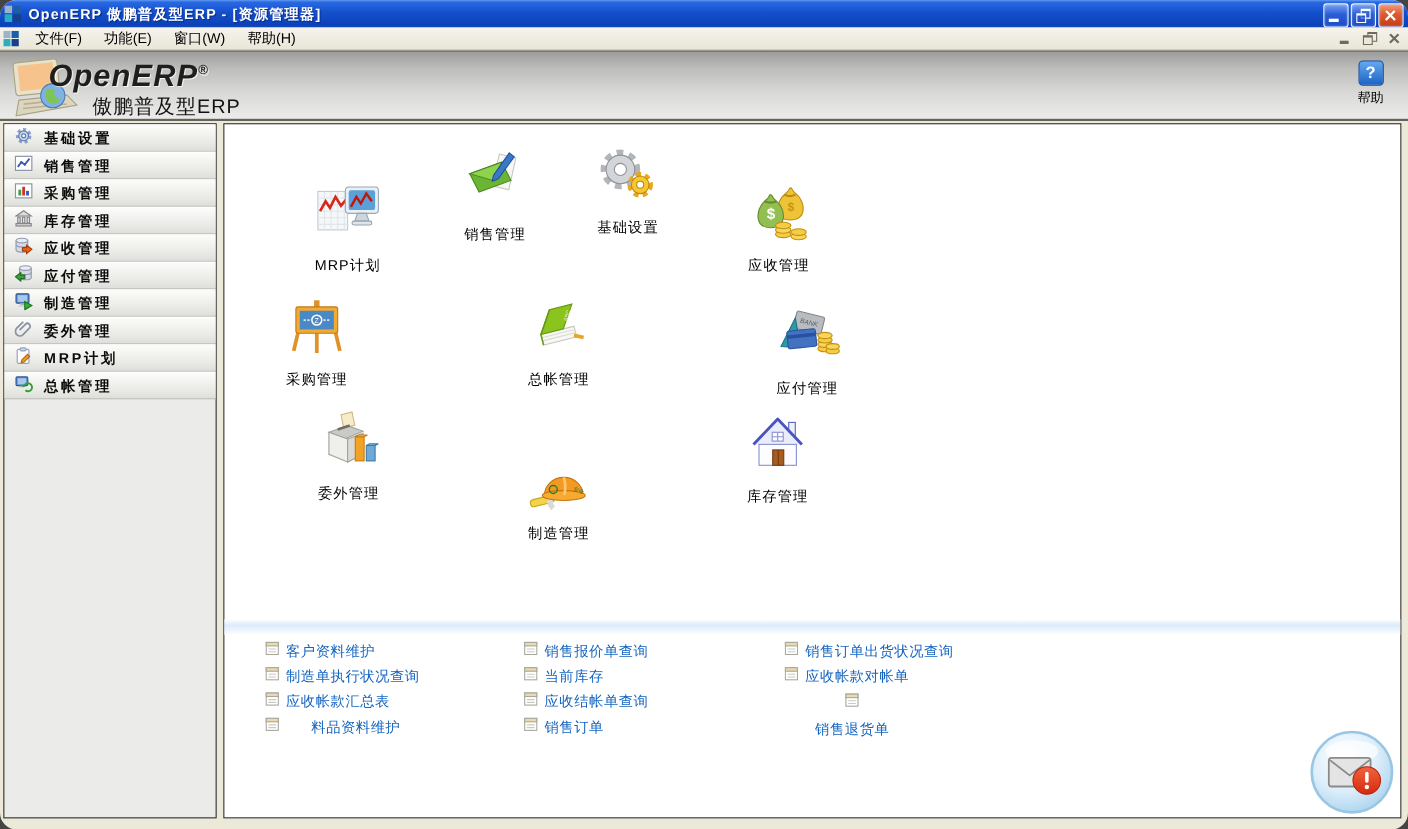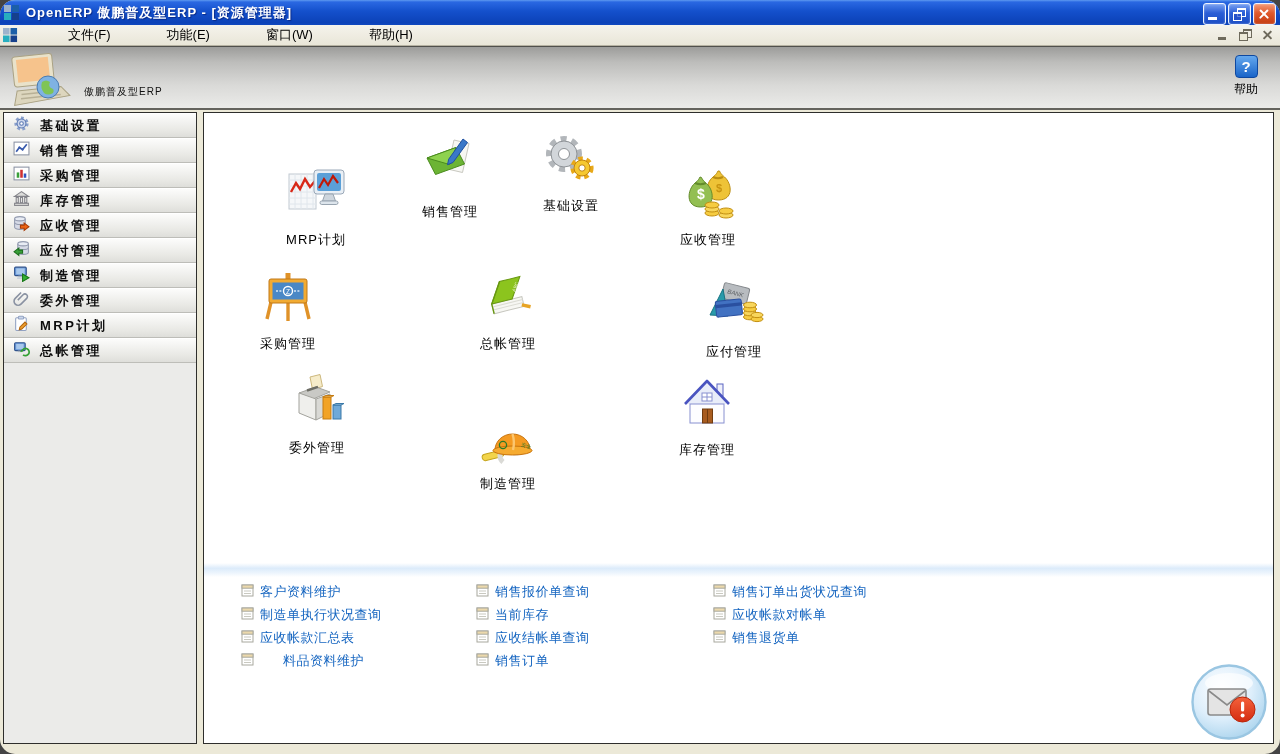--- a/index.html
+++ b/index.html
@@ -16,37 +16,37 @@
     background:linear-gradient(180deg,#7aa2f2,#2b5ed6 45%,#1a4cc4);box-shadow:inset 0 0 2px rgba(255,255,255,.5);}
   .win-btn.close{background:linear-gradient(180deg,#f49a78,#e0592c 45%,#c43c12);}
   .g-min{position:absolute;left:4px;bottom:4px;width:9px;height:3px;background:#fff;}
   .g-rest-b{position:absolute;right:4px;top:4px;width:7px;height:6px;border:1px solid #fff;border-top-width:2px;}
   .g-rest-f{position:absolute;left:4px;bottom:3px;width:7px;height:6px;border:1px solid #fff;border-top-width:2px;background:rgba(40,80,200,.7);}
   .g-x1,.g-x2{position:absolute;left:4px;top:9px;width:12px;height:2.4px;background:#fff;border-radius:1px;}
   .g-x1{transform:rotate(45deg);} .g-x2{transform:rotate(-45deg);}
   
   .menubar{position:absolute;left:0;top:25px;width:100%;height:21px;
     background:linear-gradient(180deg,#f5f3ec,#e9e6d8);border-bottom:1px solid #b6b2a2;
-    display:flex;align-items:center;box-sizing:border-box;padding-left:3px;gap:36px;}
+    display:flex;align-items:center;box-sizing:border-box;padding-left:3px;}
   .menu-item{font-size:13px;color:#000;padding:2px 10px;}
   .mdi-btns{position:absolute;right:5px;top:3px;display:flex;gap:7px;}
   .mdi{width:15px;height:14px;position:relative;}
   .m-min{position:absolute;left:2px;bottom:2px;width:8px;height:3px;background:#6e6a5c;}
   .m-rb{position:absolute;right:1px;top:1px;width:7px;height:6px;border:1px solid #6e6a5c;border-top-width:2px;}
   .m-rf{position:absolute;left:1px;bottom:1px;width:7px;height:6px;border:1px solid #6e6a5c;border-top-width:2px;background:#ece9d8;}
   .m-x1,.m-x2{position:absolute;left:2px;top:6px;width:11px;height:2.2px;background:#6e6a5c;}
   .m-x1{transform:rotate(45deg);} .m-x2{transform:rotate(-45deg);}
   
   .banner{position:absolute;left:0;top:46px;width:100%;height:64px;box-sizing:border-box;
     background:linear-gradient(180deg,#9c9c9a 0%,#bdbdbb 25%,#d9d9d7 62%,#ebebe9 100%);
     border-top:1px solid #50504c;border-bottom:2px solid #64635d;}
   .brandmark{position:absolute;left:44px;top:6px;font-style:italic;font-weight:bold;font-size:28px;
     color:#1e1e1e;letter-spacing:1px;text-shadow:1px 1px 0 rgba(255,255,255,.75);}
   .brandmark sup{font-size:12px;font-style:normal;}
-  .brand-sub{position:absolute;left:84px;top:38px;font-size:10px;color:#111;letter-spacing:1px;}
+  .brand-sub{position:absolute;left:84px;top:38px;font-size:18px;color:#111;letter-spacing:1px;}
   .help-box{position:absolute;right:12px;top:8px;width:44px;text-align:center;}
   .help-icon{width:21px;height:21px;margin:0 auto;border-radius:4px;border:1px solid #0e48a0;
     background:linear-gradient(180deg,#64a8ee,#1a64c8);color:#fff;font-weight:bold;font-size:15px;
     line-height:21px;text-align:center;}
   .help-label{font-size:12px;color:#000;margin-top:3px;}
   
   .sidebar{position:absolute;left:3px;top:112px;width:194px;height:632px;background:#ebebe9;
     border:1px solid #2e2e2c;box-sizing:border-box;}
   .side-item{height:25px;display:flex;align-items:center;gap:10px;padding-left:9px;
     background:linear-gradient(180deg,#fcfcfb,#e8e8e4 72%,#dededa);
@@ -127,20 +127,21 @@
         <g transform="rotate(-6 30 30)">
           <rect x="8" y="6" width="40" height="30" rx="3" fill="#e9e2ca" stroke="#aaa284"></rect>
           <rect x="12" y="9" width="32" height="23" fill="#f6c38c"></rect>
           <path d="M10 40 l44 0 8 10 -56 4 z" fill="#ddd6be" stroke="#aaa284"></path>
           <path d="M14 44 h36 M13 48 h40" stroke="#b8b096" stroke-width="1.5"></path>
         </g>
         <circle cx="42" cy="38" r="11" fill="#7fb2e2" stroke="#4a7ab0"></circle>
         <path d="M36 33 q4 -3 8 0 q-2 4 1 6 q4 1 2 5 q-5 3 -9 0 q-4 -5 -2 -11z" fill="#7fc456"></path>
       </svg>
     </span>
+    <div class="brandmark"><span>OpenERP</span><sup>®</sup></div>
     <div class="brand-sub">傲鹏普及型ERP</div>
     <div class="help-box">
       <div class="help-icon">?</div>
       <div class="help-label">帮助</div>
     </div>
   </div>
 
   <div class="sidebar">
 
     <div class="side-item">
@@ -468,21 +469,21 @@
       <span class="link-label">销售订单出货状况查询</span>
     </div>
     <div class="link" style="left:509px;top:494px;">
       <span><svg width="13" height="13" viewBox="0 0 13 13">
             <rect x="1" y="1" width="11" height="11" fill="#fff" stroke="#a8a89e"></rect>
             <rect x="1" y="1" width="11" height="3.2" fill="#ecd9ac" stroke="#a8a89e"></rect>
             <path d="M3 7 h7 M3 9.5 h7" stroke="#c9c9c0" stroke-width="1"></path>
           </svg></span>
       <span class="link-label">应收帐款对帐单</span>
     </div>
-    <div class="link" style="left:509px;top:517px;">
+    <div class="link" style="left:537px;top:517px;flex-direction:column;">
       <span><svg width="13" height="13" viewBox="0 0 13 13">
             <rect x="1" y="1" width="11" height="11" fill="#fff" stroke="#a8a89e"></rect>
             <rect x="1" y="1" width="11" height="3.2" fill="#ecd9ac" stroke="#a8a89e"></rect>
             <path d="M3 7 h7 M3 9.5 h7" stroke="#c9c9c0" stroke-width="1"></path>
           </svg></span>
       <span class="link-label">销售退货单</span>
     </div>
 
     <div class="mail-btn">
       <span><svg width="78" height="78" viewBox="0 0 78 78">

